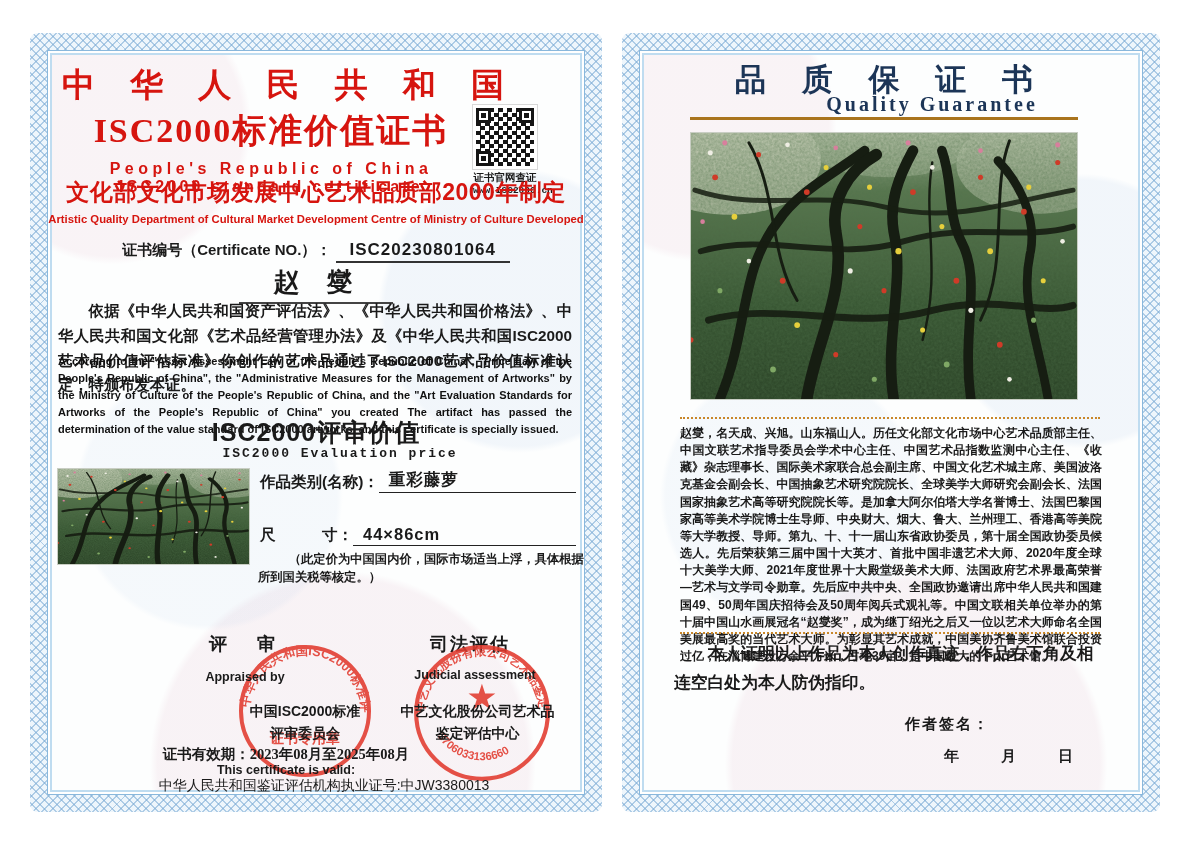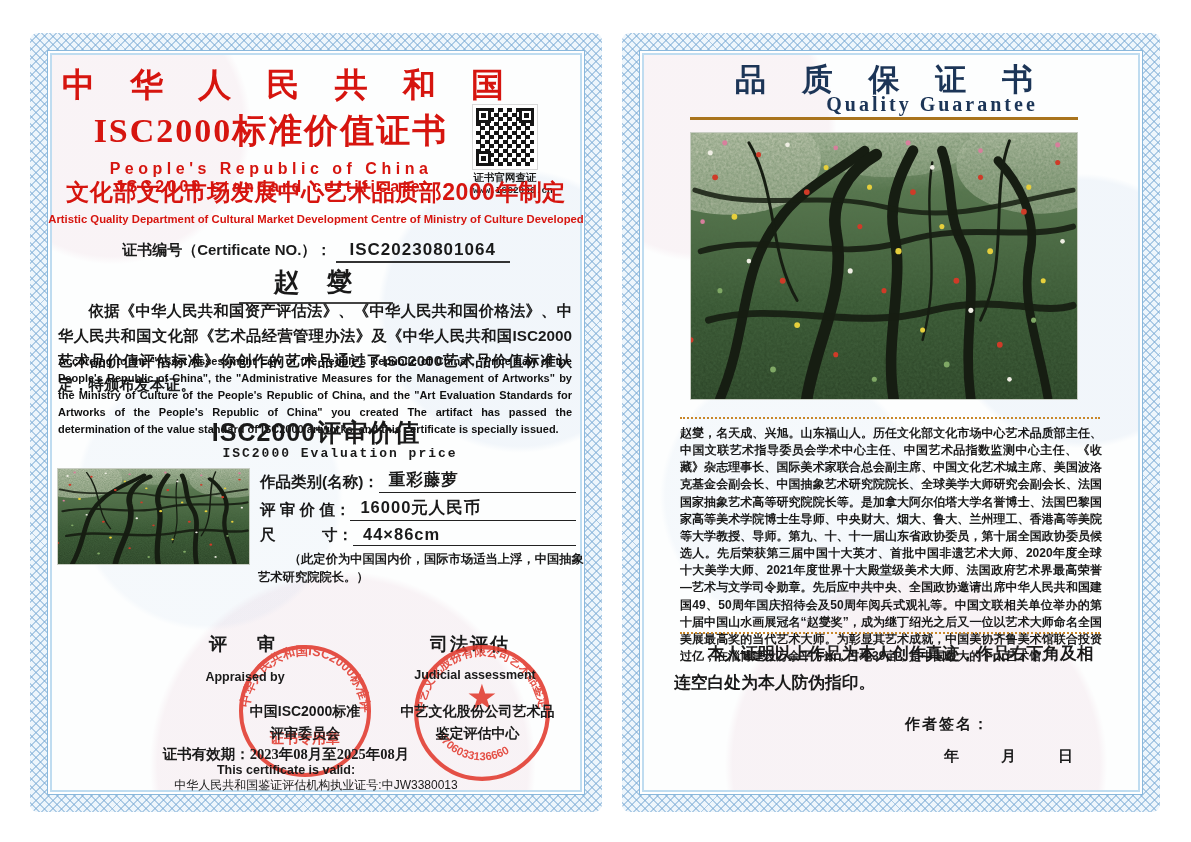--- a/index.html
+++ b/index.html
@@ -45,21 +45,21 @@
   .fieldrow{display:flex;align-items:flex-end;font-weight:bold;}
   .fieldrow .lbl{font-size:15.5px;white-space:nowrap;}
   .fieldrow .val{font-size:16.5px;flex:1;border-bottom:1.6px solid #222;padding:0 4px 1px 10px;letter-spacing:1px;}
   .note-cn{font-size:12.3px;font-weight:bold;line-height:1.45;text-indent:2.5em;}
   .note-en{font-size:12.3px;font-weight:bold;line-height:1.42;text-indent:1.5em;text-align:justify;}
   .apr-title{font-size:18px;font-weight:bold;letter-spacing:6px;text-align:center;}
   .apr-sub{font-size:12.5px;font-weight:bold;text-align:center;}
   .org{font-size:14px;font-weight:bold;text-align:center;line-height:1.55;}
   .validity{font-size:14.5px;font-weight:bold;font-family:"Liberation Serif",serif;}
   .valid-en{font-size:12.5px;font-weight:bold;}
-  .license{font-size:12px;}
+  .license{font-size:14px;padding-left:8px;}
   .center{text-align:center;}
   
   .seal{opacity:.88;}
   
   .qrbox{width:64px;text-align:center;}
   .qr{
     position:relative;width:58px;height:58px;margin:0 auto;
     background:conic-gradient(#151515 25%, #fff 0 50%, #151515 0 75%, #fff 0);
     background-size:9px 9px;border:3px solid #fff;outline:1px solid #d8d8d8;
   }
@@ -211,30 +211,26 @@
   <div class="abs center sec-en" style="left:0;top:413px;width:100%;">ISC2000 Evaluation price</div>
 
   <svg class="abs art" viewBox="0 0 400 270" preserveAspectRatio="none" style="left:27px;top:435px;width:193px;height:97px;">
       <use href="#artwork"></use>
     </svg>
 
   <div class="abs fieldrow" style="left:230px;top:436px;width:316px;">
     <span class="lbl">作品类别(名称)：</span>
     <span class="val">重彩藤萝</span>
   </div>
-  <div class="abs fieldrow" style="left:230px;top:464px;width:316px;">
-    <span class="lbl">评 审 价 值：</span>
-    <span class="val">16000元人民币</span>
-  </div>
   <div class="abs fieldrow" style="left:230px;top:492px;width:316px;">
     <span class="lbl">尺　　　寸：</span>
     <span class="val">44×86cm</span>
   </div>
 
-  <div class="abs note-cn" style="left:228px;top:518px;width:332px;">（此定价为中国国内价，国际市场适当上浮，中国抽象艺术研究院院长。）</div>
+  <div class="abs note-cn" style="left:228px;top:518px;width:332px;">（此定价为中国国内价，国际市场适当上浮，具体根据所到国关税等核定。）</div>
 
   <div class="abs apr-title" style="left:150px;top:599px;width:130px;">评　审</div>
   <div class="abs apr-title" style="left:375px;top:599px;width:130px;letter-spacing:2px;">司法评估</div>
 
   <svg class="abs seal" viewBox="0 0 140 140" style="left:205px;top:608px;width:140px;height:140px;">
     <circle cx="70" cy="70" r="64" fill="none" stroke="#e23a2e" stroke-width="4"></circle>
     <path id="arcL" d="M 14 70 A 56 56 0 0 1 126 70" fill="none"></path>
     <text font-size="12.5" fill="#e23a2e" font-weight="bold">
       <textPath href="#arcL" startOffset="2%">中华人民共和国ISC2000标准评审委员会</textPath>
     </text>

